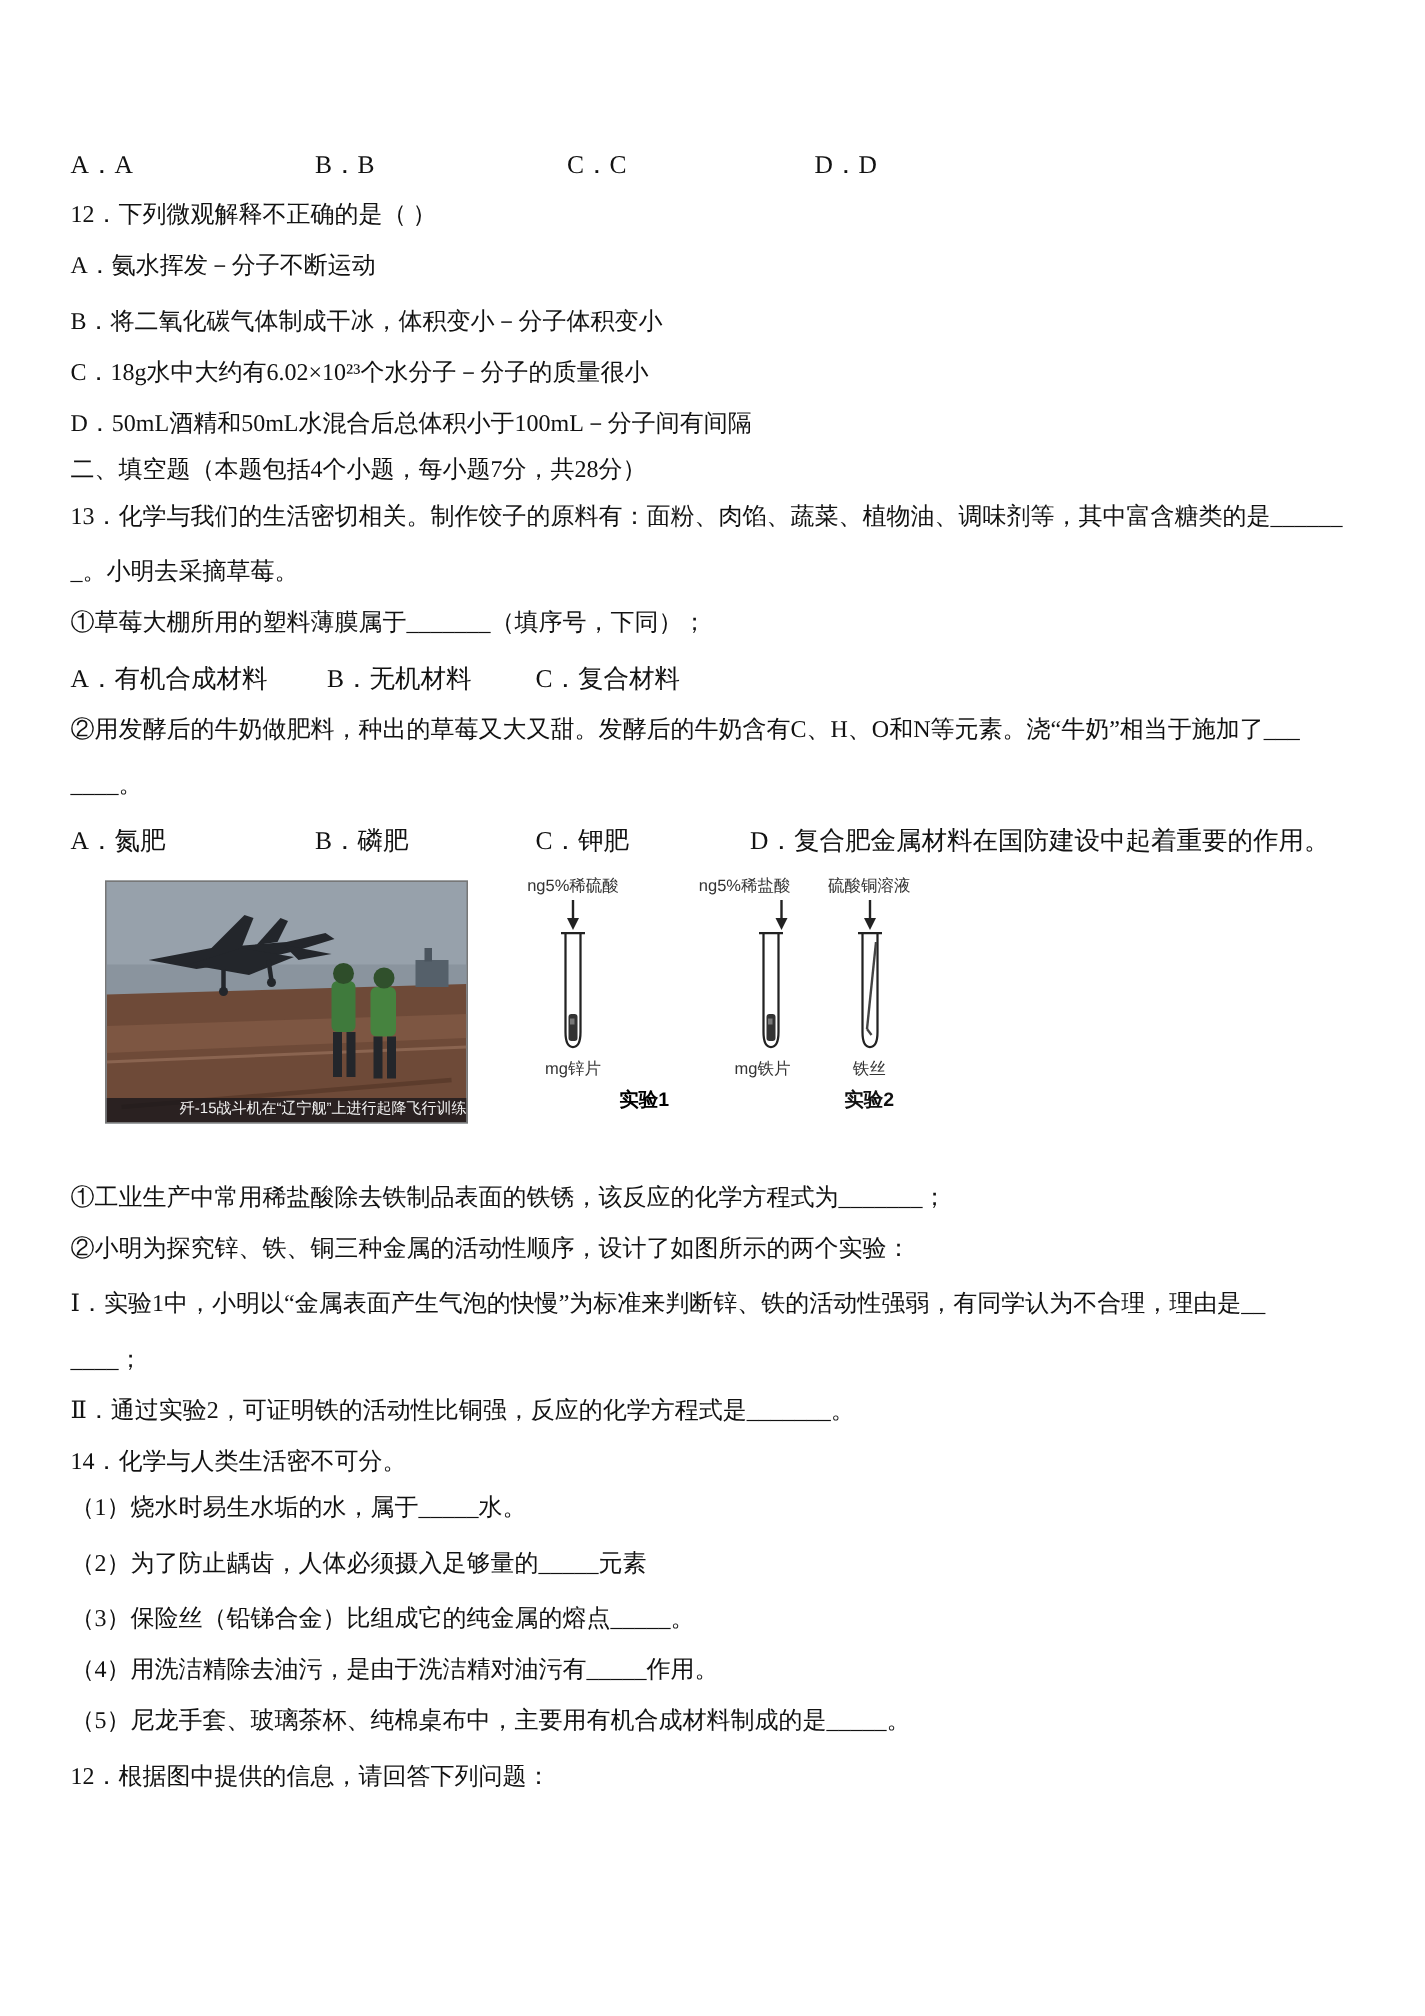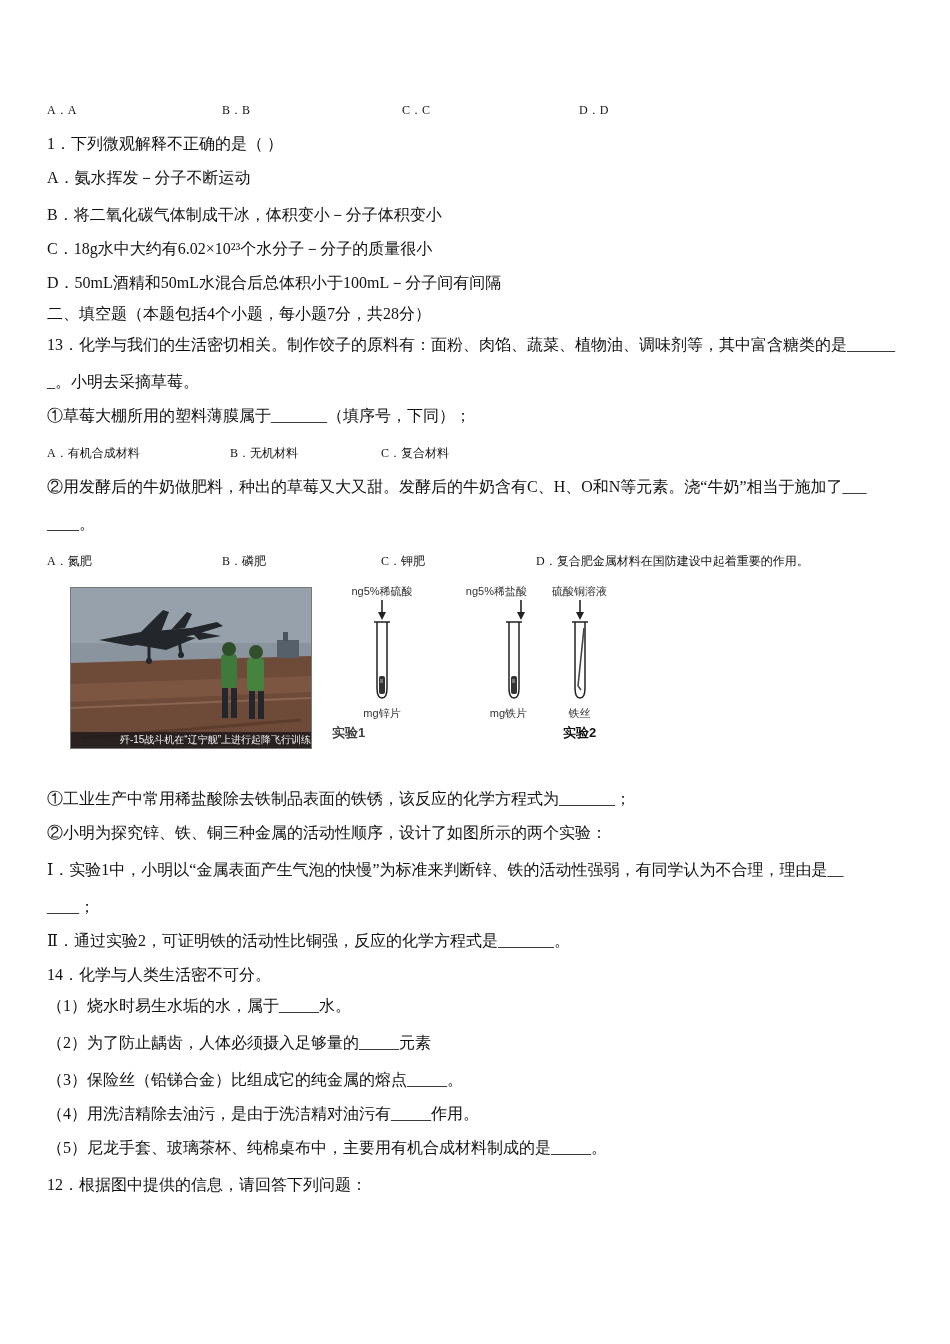--- a/index.html
+++ b/index.html
@@ -7,21 +7,21 @@
     position:relative;
     width:950px;height:1344px;
     background:#ffffff;
     font-family:"Liberation Serif","DejaVu Serif",serif;
     color:#121212;
     overflow:hidden;
     margin:0 auto;
   }
   .content{position:absolute;left:47px;top:100px;width:865px;}
   .ln{font-size:16px;line-height:20px;margin-bottom:14px;white-space:nowrap;}
-  .optrow{display:flex;font-size:12px;line-height:20px;margin-bottom:14px;gap:12px;}
+  .optrow{display:flex;font-size:17px;line-height:20px;margin-bottom:14px;}
   .optrow .o1{width:163px;}
   .optrow .o2{width:168px;}
   .optrow .o3{width:165px;}
   .opts13 .o1{width:171px;}
   .opts13 .o2{width:139px;}
   .opts13b .o1{width:163px;}
   .opts13b .o2{width:147px;}
   .opts13b .o3{width:143px;}
   .gap-lg{margin-bottom:17px;}
   .gap-sm{margin-bottom:11px;}
@@ -45,37 +45,37 @@
     font-family:"Liberation Sans","DejaVu Sans",sans-serif;
   }
   .diag-cols{display:flex;}
   .diag-col{display:flex;flex-direction:column;align-items:center;}
   .diag-col.c1{width:100px;}
   .diag-col.c2{width:95px;align-items:flex-end;}
   .diag-col.c3{width:105px;}
   .diag-top-label{font-size:11px;color:#333;line-height:13px;margin-bottom:2px;white-space:nowrap;}
   .diag-bottom-label{font-size:11px;color:#333;line-height:13px;margin-top:3px;white-space:nowrap;}
   .exp-labels{display:flex;margin-top:4px;}
-  .exp1{width:195px;text-align:left;font-weight:bold;font-size:13px;color:#404040;}
+  .exp1{width:195px;text-align:center;font-weight:bold;font-size:13px;color:#000000;}
   .exp2{width:105px;text-align:center;font-weight:bold;font-size:13px;color:#111;}
 </style>
 </head>
 <body>
 
 <div class="page">
   <div class="content">
 
     <div class="optrow">
       <span class="o1">A．A</span>
       <span class="o2">B．B</span>
       <span class="o3">C．C</span>
       <span>D．D</span>
     </div>
 
-    <div class="ln">1．下列微观解释不正确的是（ ）</div>
+    <div class="ln">12．下列微观解释不正确的是（ ）</div>
     <div class="ln gap-lg">A．氨水挥发－分子不断运动</div>
     <div class="ln">B．将二氧化碳气体制成干冰，体积变小－分子体积变小</div>
     <div class="ln">C．18g水中大约有6.02×10²³个水分子－分子的质量很小</div>
     <div class="ln gap-sm">D．50mL酒精和50mL水混合后总体积小于100mL－分子间有间隔</div>
 
     <div class="ln gap-sm">二、填空题（本题包括4个小题，每小题7分，共28分）</div>
 
     <div class="ln gap-lg">13．化学与我们的生活密切相关。制作饺子的原料有：面粉、肉馅、蔬菜、植物油、调味剂等，其中富含糖类的是______</div>
     <div class="ln">_。小明去采摘草莓。</div>
     <div class="ln gap-lg">①草莓大棚所用的塑料薄膜属于_______（填序号，下同）；</div>

